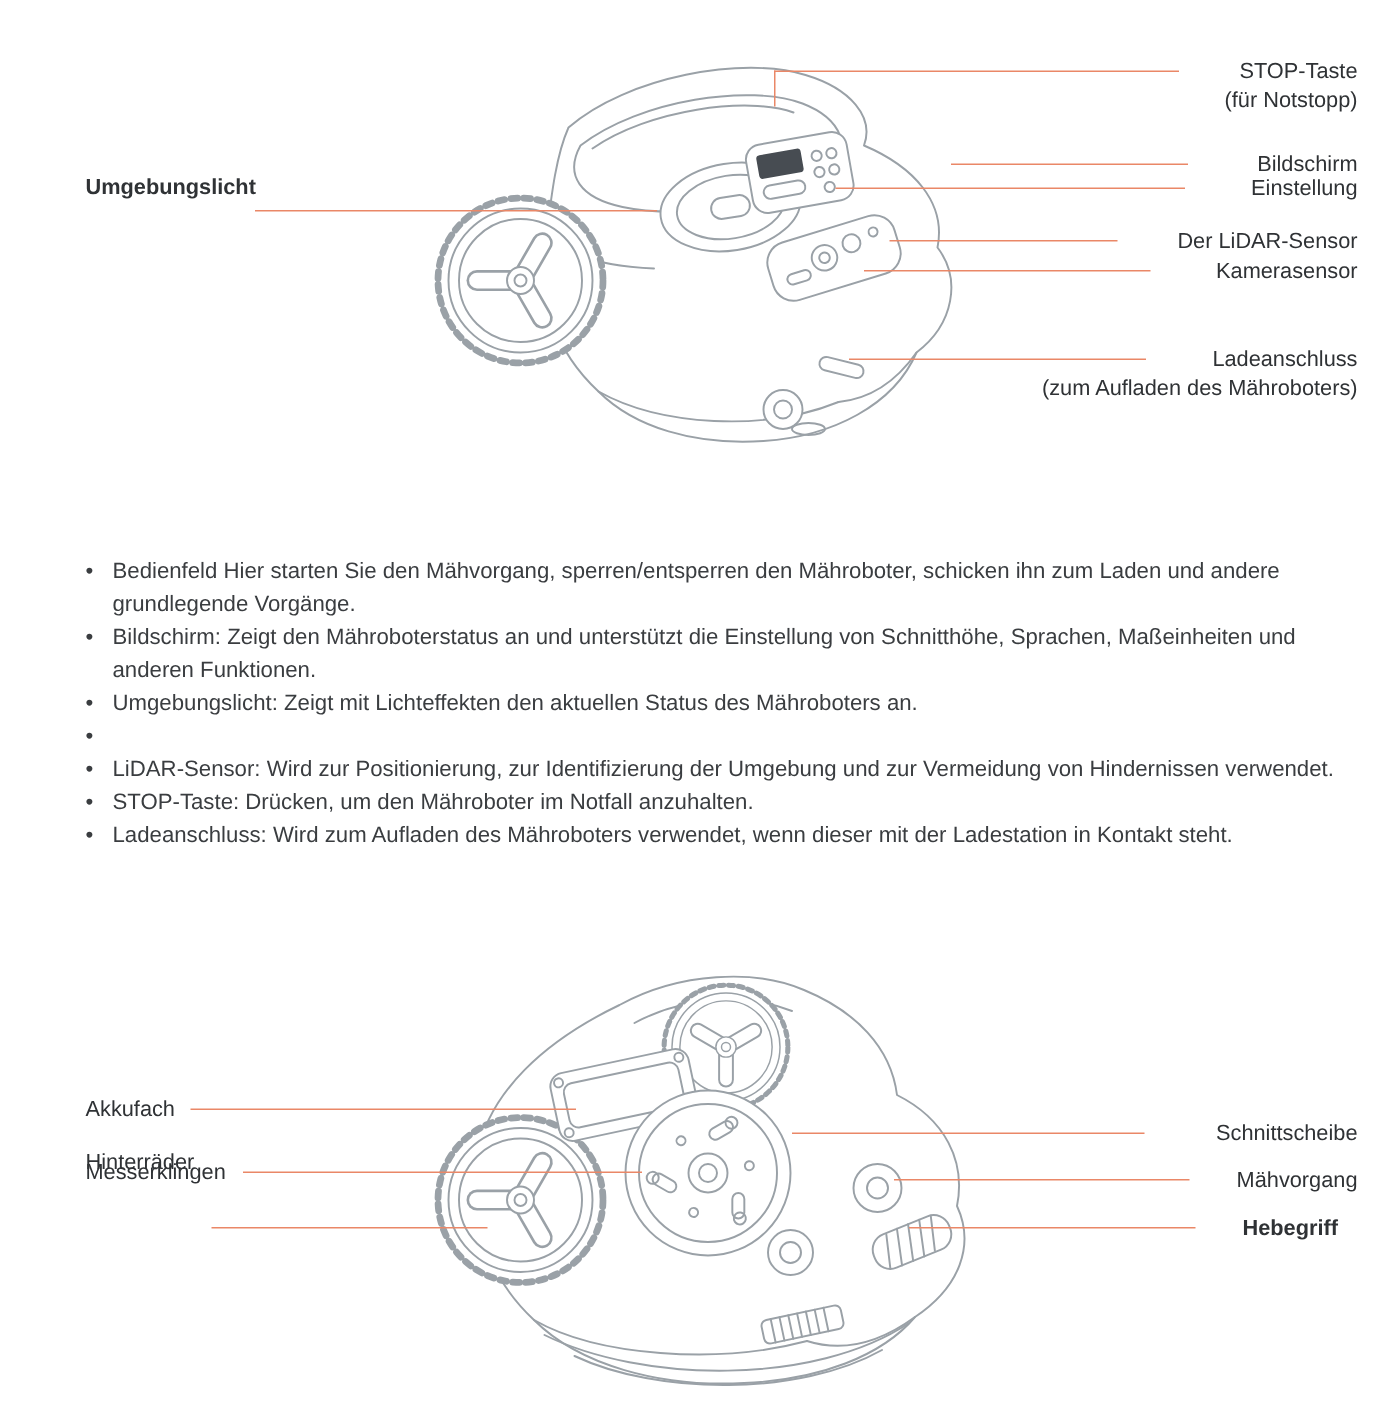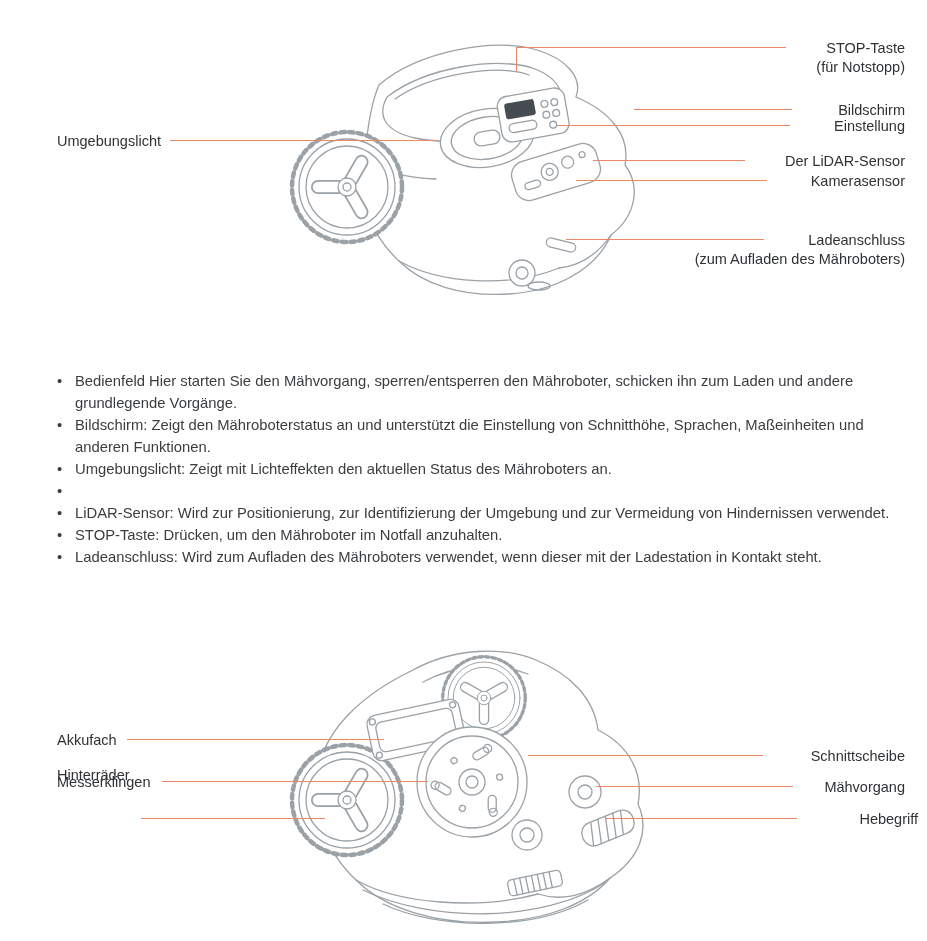--- a/index.html
+++ b/index.html
@@ -233,21 +233,21 @@
     <span>Kamerasensor</span>
   </div>
   <div class="cline" style="top:180px; left:576px; width:191px;"></div>
 
   <div class="callout-label right" style="top:231px; right:59px;margin-left:36px;">
     <span>Ladeanschluss</span>
     <span class="sub">(zum Aufladen des Mähroboters)</span>
   </div>
   <div class="cline" style="top:239px; left:566px; width:198px;"></div>
 
-  <div class="callout-label" style="top:132px; left:57px;">
+  <div class="callout-label" style="top:116px; left:57px;font-weight:bold;">
     <span>Umgebungslicht</span>
   </div>
   <div class="cline" style="top:140px; left:170px; width:268px;"></div>
 
   <ul class="desc-list">
     <li class="desc-item">
       <span class="bullet">•</span>
       <span class="text">Bedienfeld Hier starten Sie den Mähvorgang, sperren/entsperren den Mähroboter, schicken ihn zum Laden und andere grundlegende Vorgänge.</span>
     </li>
     <li class="desc-item">
@@ -293,18 +293,18 @@
   <div class="callout-label right" style="top:747px; right:59px;">
     <span>Schnittscheibe</span>
   </div>
   <div class="cline" style="top:755px; left:528px; width:235px;"></div>
 
   <div class="callout-label right" style="top:778px; right:59px;">
     <span>Mähvorgang</span>
   </div>
   <div class="cline" style="top:786px; left:596px; width:197px;"></div>
 
-  <div class="callout-label right" style="top:810px; right:46px;">
+  <div class="callout-label right" style="top:810px; right:72px;font-weight:bold;">
     <span>Hebegriff</span>
   </div>
   <div class="cline" style="top:818px; left:606px; width:191px;"></div>
 
 </div>
 
 </body></html>

